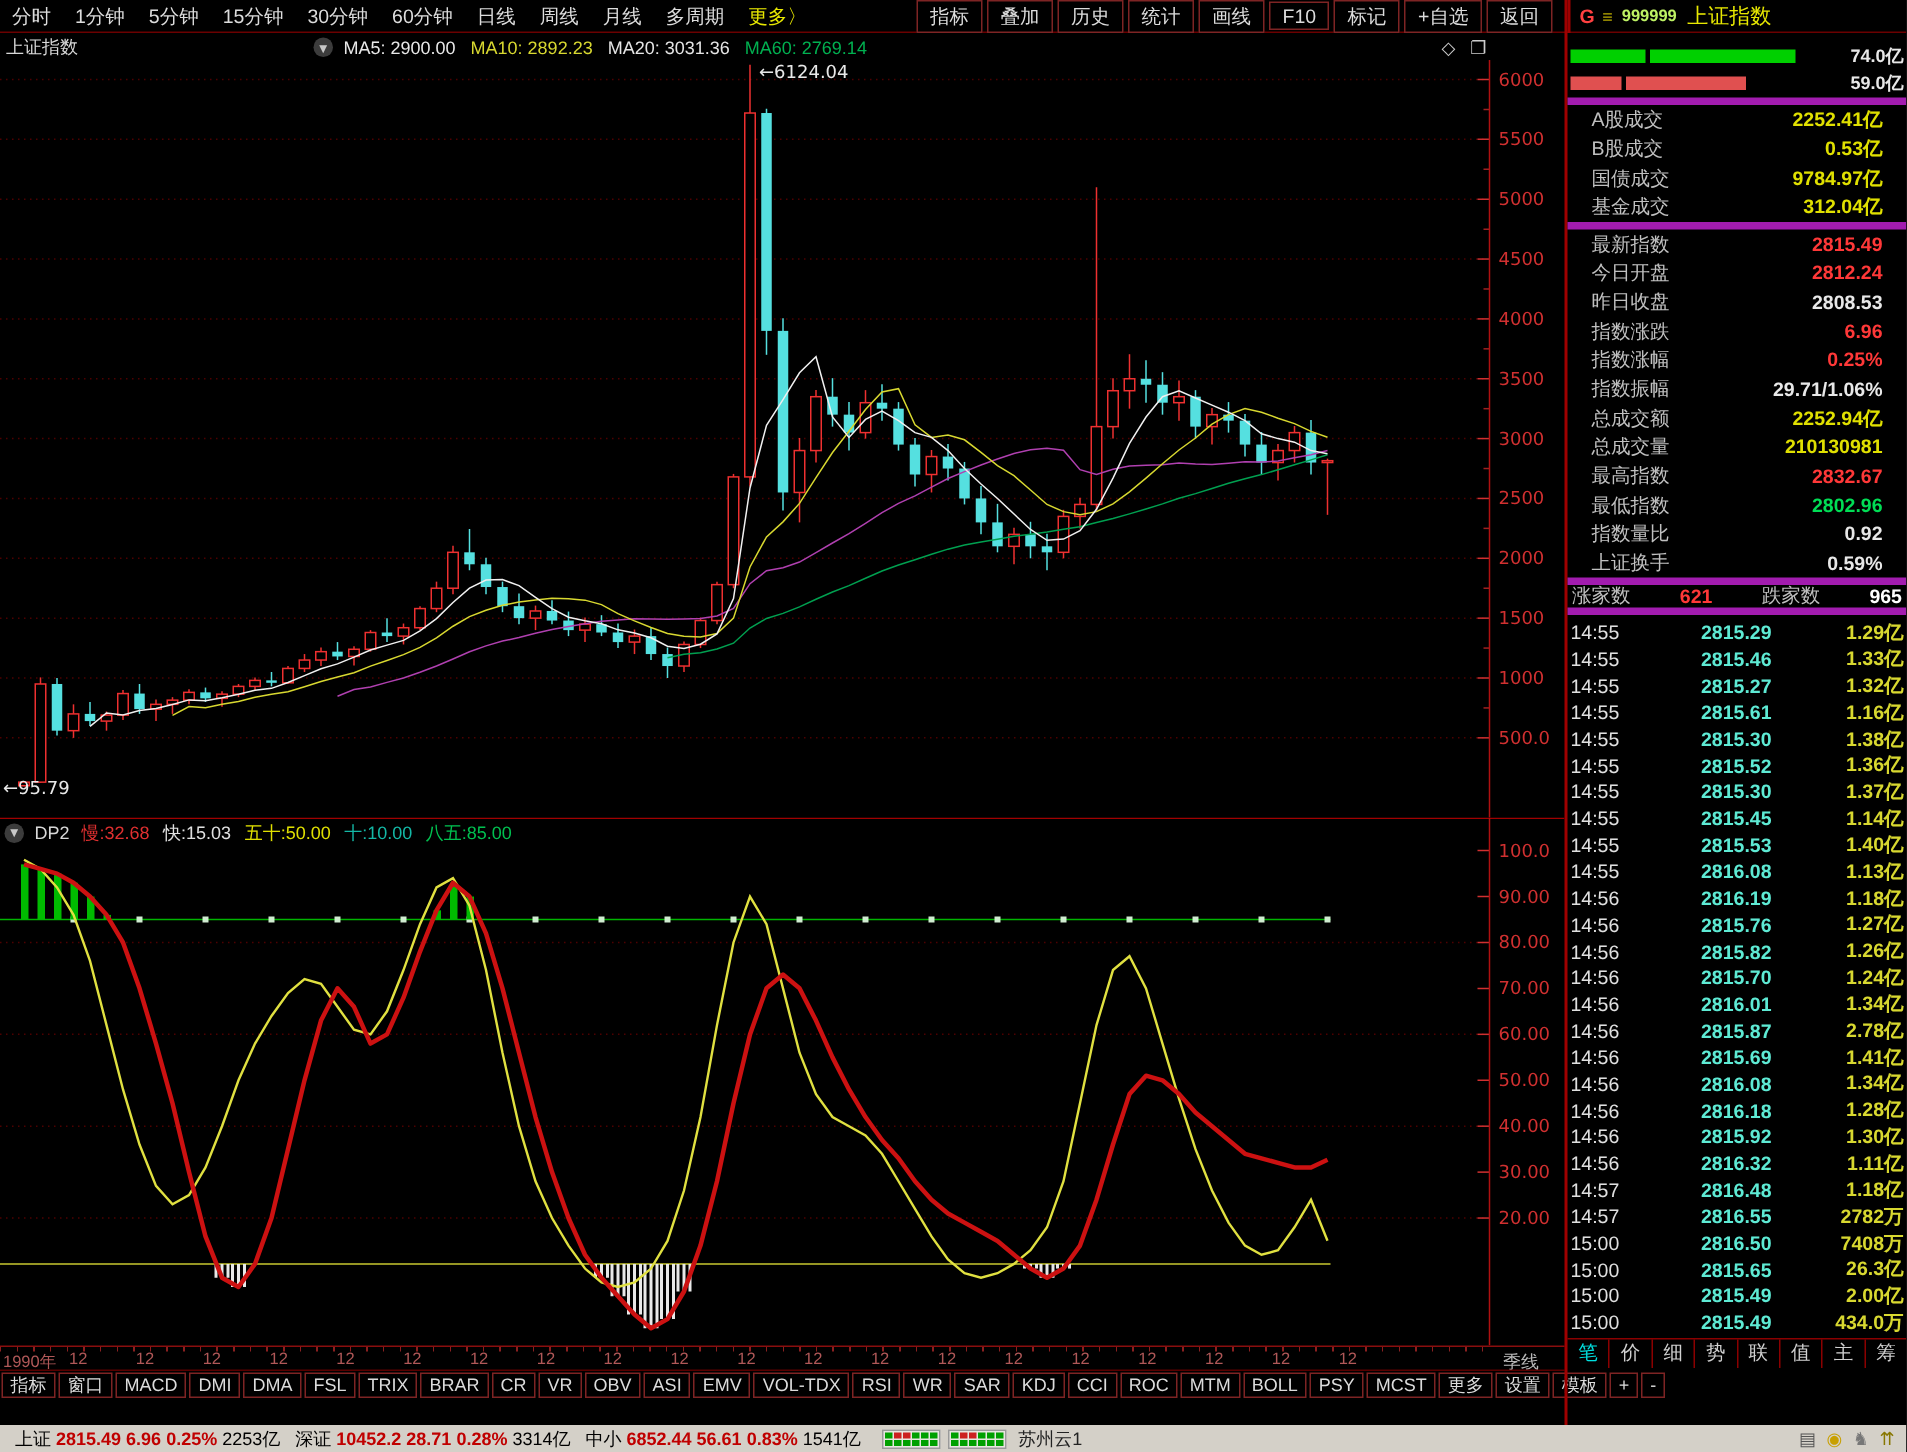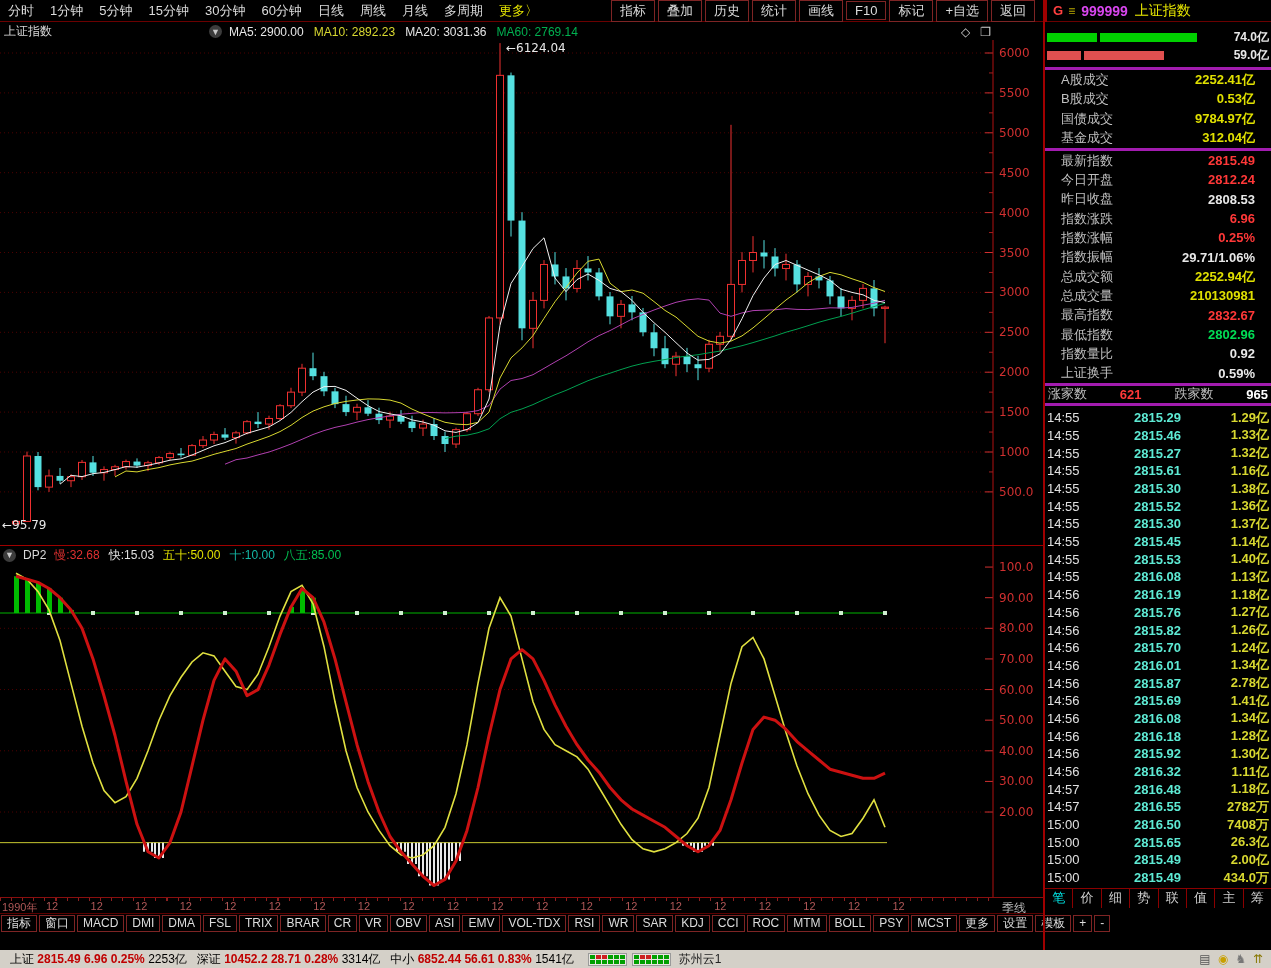--- a/index.html
+++ b/index.html
@@ -11,21 +11,21 @@
   #top-menu{display:flex;align-items:center;height:22px;}
   .pmi{color:#dcdcdc;font-size:13px;padding:0 8px;cursor:default;white-space:nowrap;}
   .pmi.hl{color:#e8e800;}
   #top-buttons{margin-left:auto;display:flex;align-items:center;margin-right:10px;}
   .tbtn{border:1px solid #7e2424;color:#dcdcdc;font-size:13px;padding:1px 8px;margin-left:3px;
         background:#000;white-space:nowrap;}
   #right-header{flex:0 0 226px;height:22px;display:flex;align-items:center;border-left:2px solid #a00000;
                 padding-left:6px;box-sizing:border-box;}
   #rh-g{color:#ff4040;font-weight:bold;font-size:13px;margin-right:5px;}
   #rh-icon{color:#b8a800;font-size:12px;margin-right:6px;}
-  #rh-code{color:#d946ef;font-weight:bold;font-size:14px;margin-right:7px;}
+  #rh-code{color:#bef264;font-weight:bold;font-size:11px;margin-right:7px;}
   #rh-name{color:#e8e800;font-size:14px;}
   
   #chart-col{position:absolute;top:23px;left:0;width:1043px;height:927px;}
   #title-row{position:absolute;top:0;left:0;width:1043px;height:17px;display:flex;align-items:center;
              font-size:12px;padding-left:4px;box-sizing:border-box;}
   #sym-name{color:#d8d8d8;width:205px;}
   .circle-icon{display:inline-flex;width:13px;height:13px;border-radius:50%;background:#3c3c3c;
                color:#c8c8c8;font-size:9px;align-items:center;justify-content:center;margin-right:7px;flex:0 0 auto;}
   .ma-lab{margin-right:10px;white-space:nowrap;}
   #title-icons{margin-left:auto;margin-right:52px;display:flex;gap:10px;color:#cccccc;font-size:12px;}
@@ -46,21 +46,21 @@
   #ind-tabs{position:absolute;top:890px;left:0;width:1043px;height:20px;display:flex;align-items:center;
             border-top:1px solid #5a0000;box-sizing:border-box;padding-left:1px;}
   .itab{border:1px solid #7e2424;color:#dcdcdc;font-size:12px;padding:0 5px;line-height:15px;
         margin-right:2px;white-space:nowrap;background:#000;}
   .sp{flex:1;}
   #sub-tabs{position:absolute;top:910px;left:0;width:1043px;height:17px;display:flex;align-items:center;}
   .stab{border:1px solid #7e2424;color:#dcdcdc;font-size:12px;padding:0 7px;line-height:14px;margin-right:3px;}
   
   #divider-v{position:absolute;left:1043px;top:0;width:2px;height:950px;background:#a00000;}
   #right-panel{position:absolute;left:1045px;top:23px;width:226px;height:927px;font-size:13px;}
-  .rp-sec{border-bottom:3px solid #a21caf;box-sizing:border-box;}
+  .rp-sec{border-bottom:5px solid #a21caf;box-sizing:border-box;}
   #rp-bars{height:47px;padding-top:4px;}
   .brow{display:flex;align-items:center;height:15px;margin:3px 2px 0 2px;}
   .bseg{height:9px;margin-right:3px;}
   .bval{margin-left:auto;color:#e8e8e8;font-size:12px;font-weight:bold;}
   .qrow{display:flex;justify-content:space-between;align-items:center;padding:0 16px;}
   .qlab{color:#c0c0c0;}
   .qval{font-weight:bold;}
   #rp-sec1 .qrow{height:19.5px;}
   #rp-sec2 .qrow{height:19.33px;}
   #rp-updown{height:20px;display:flex;align-items:center;justify-content:space-between;padding:0 3px;box-sizing:border-box;}

